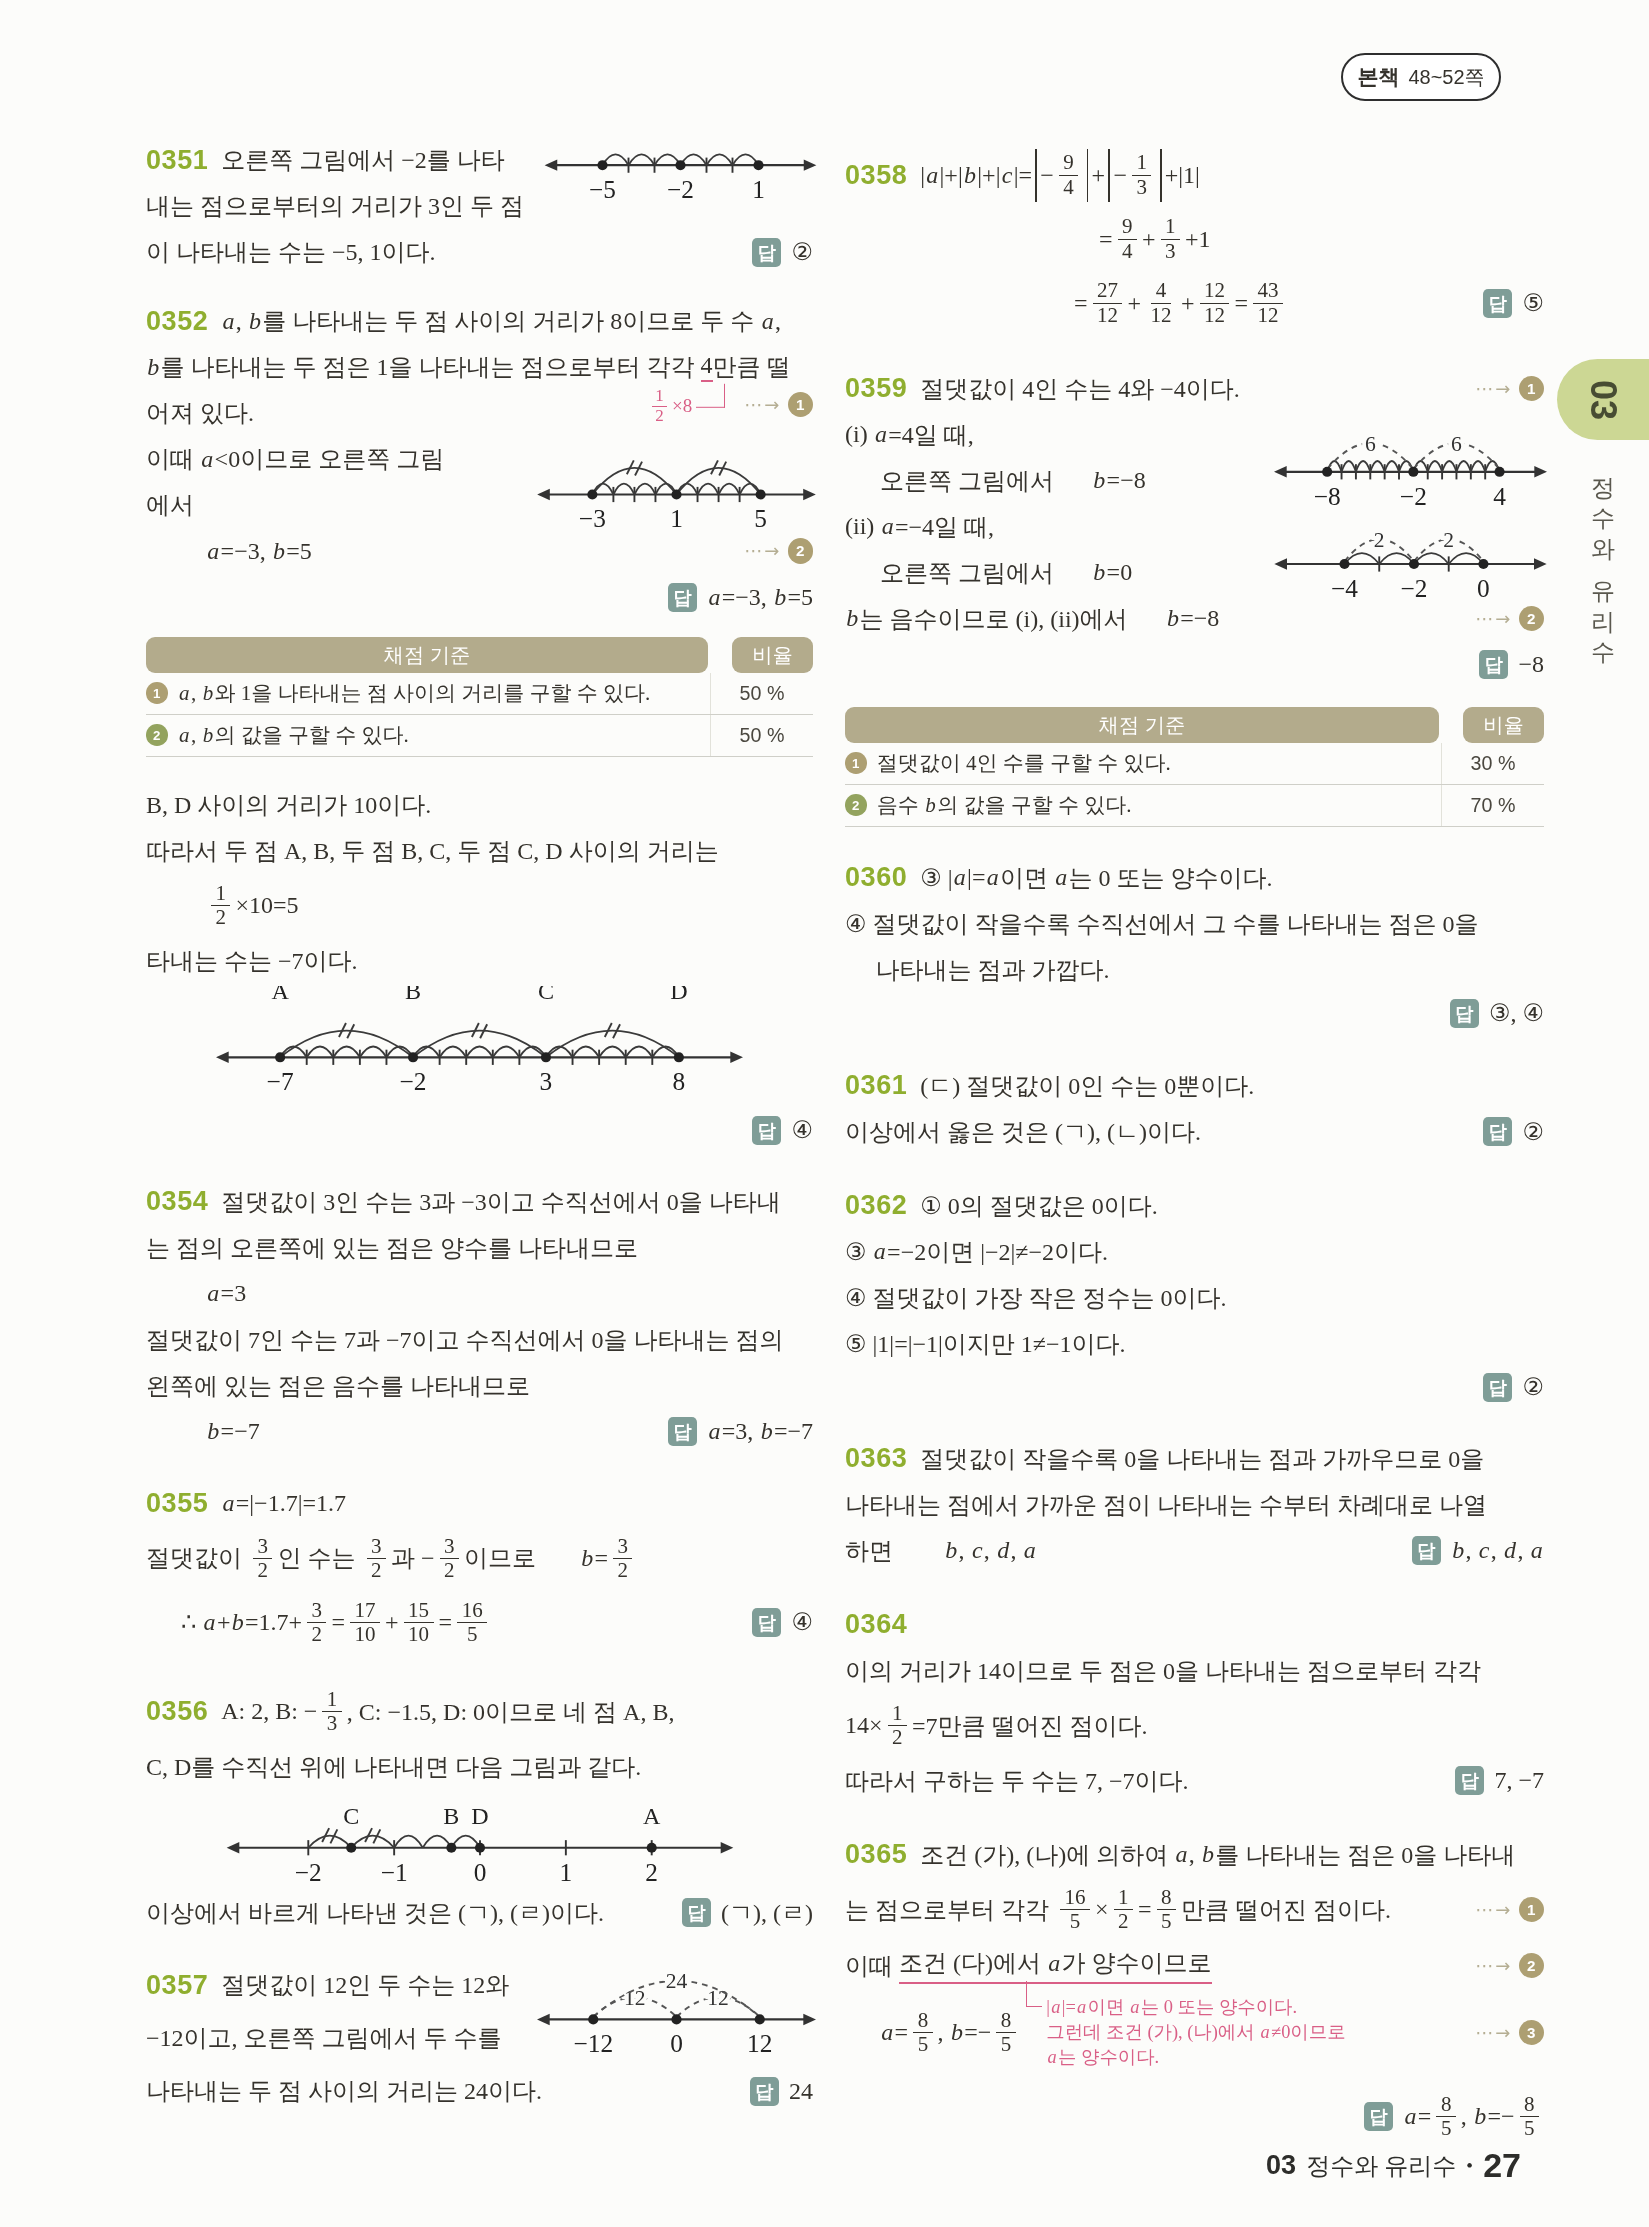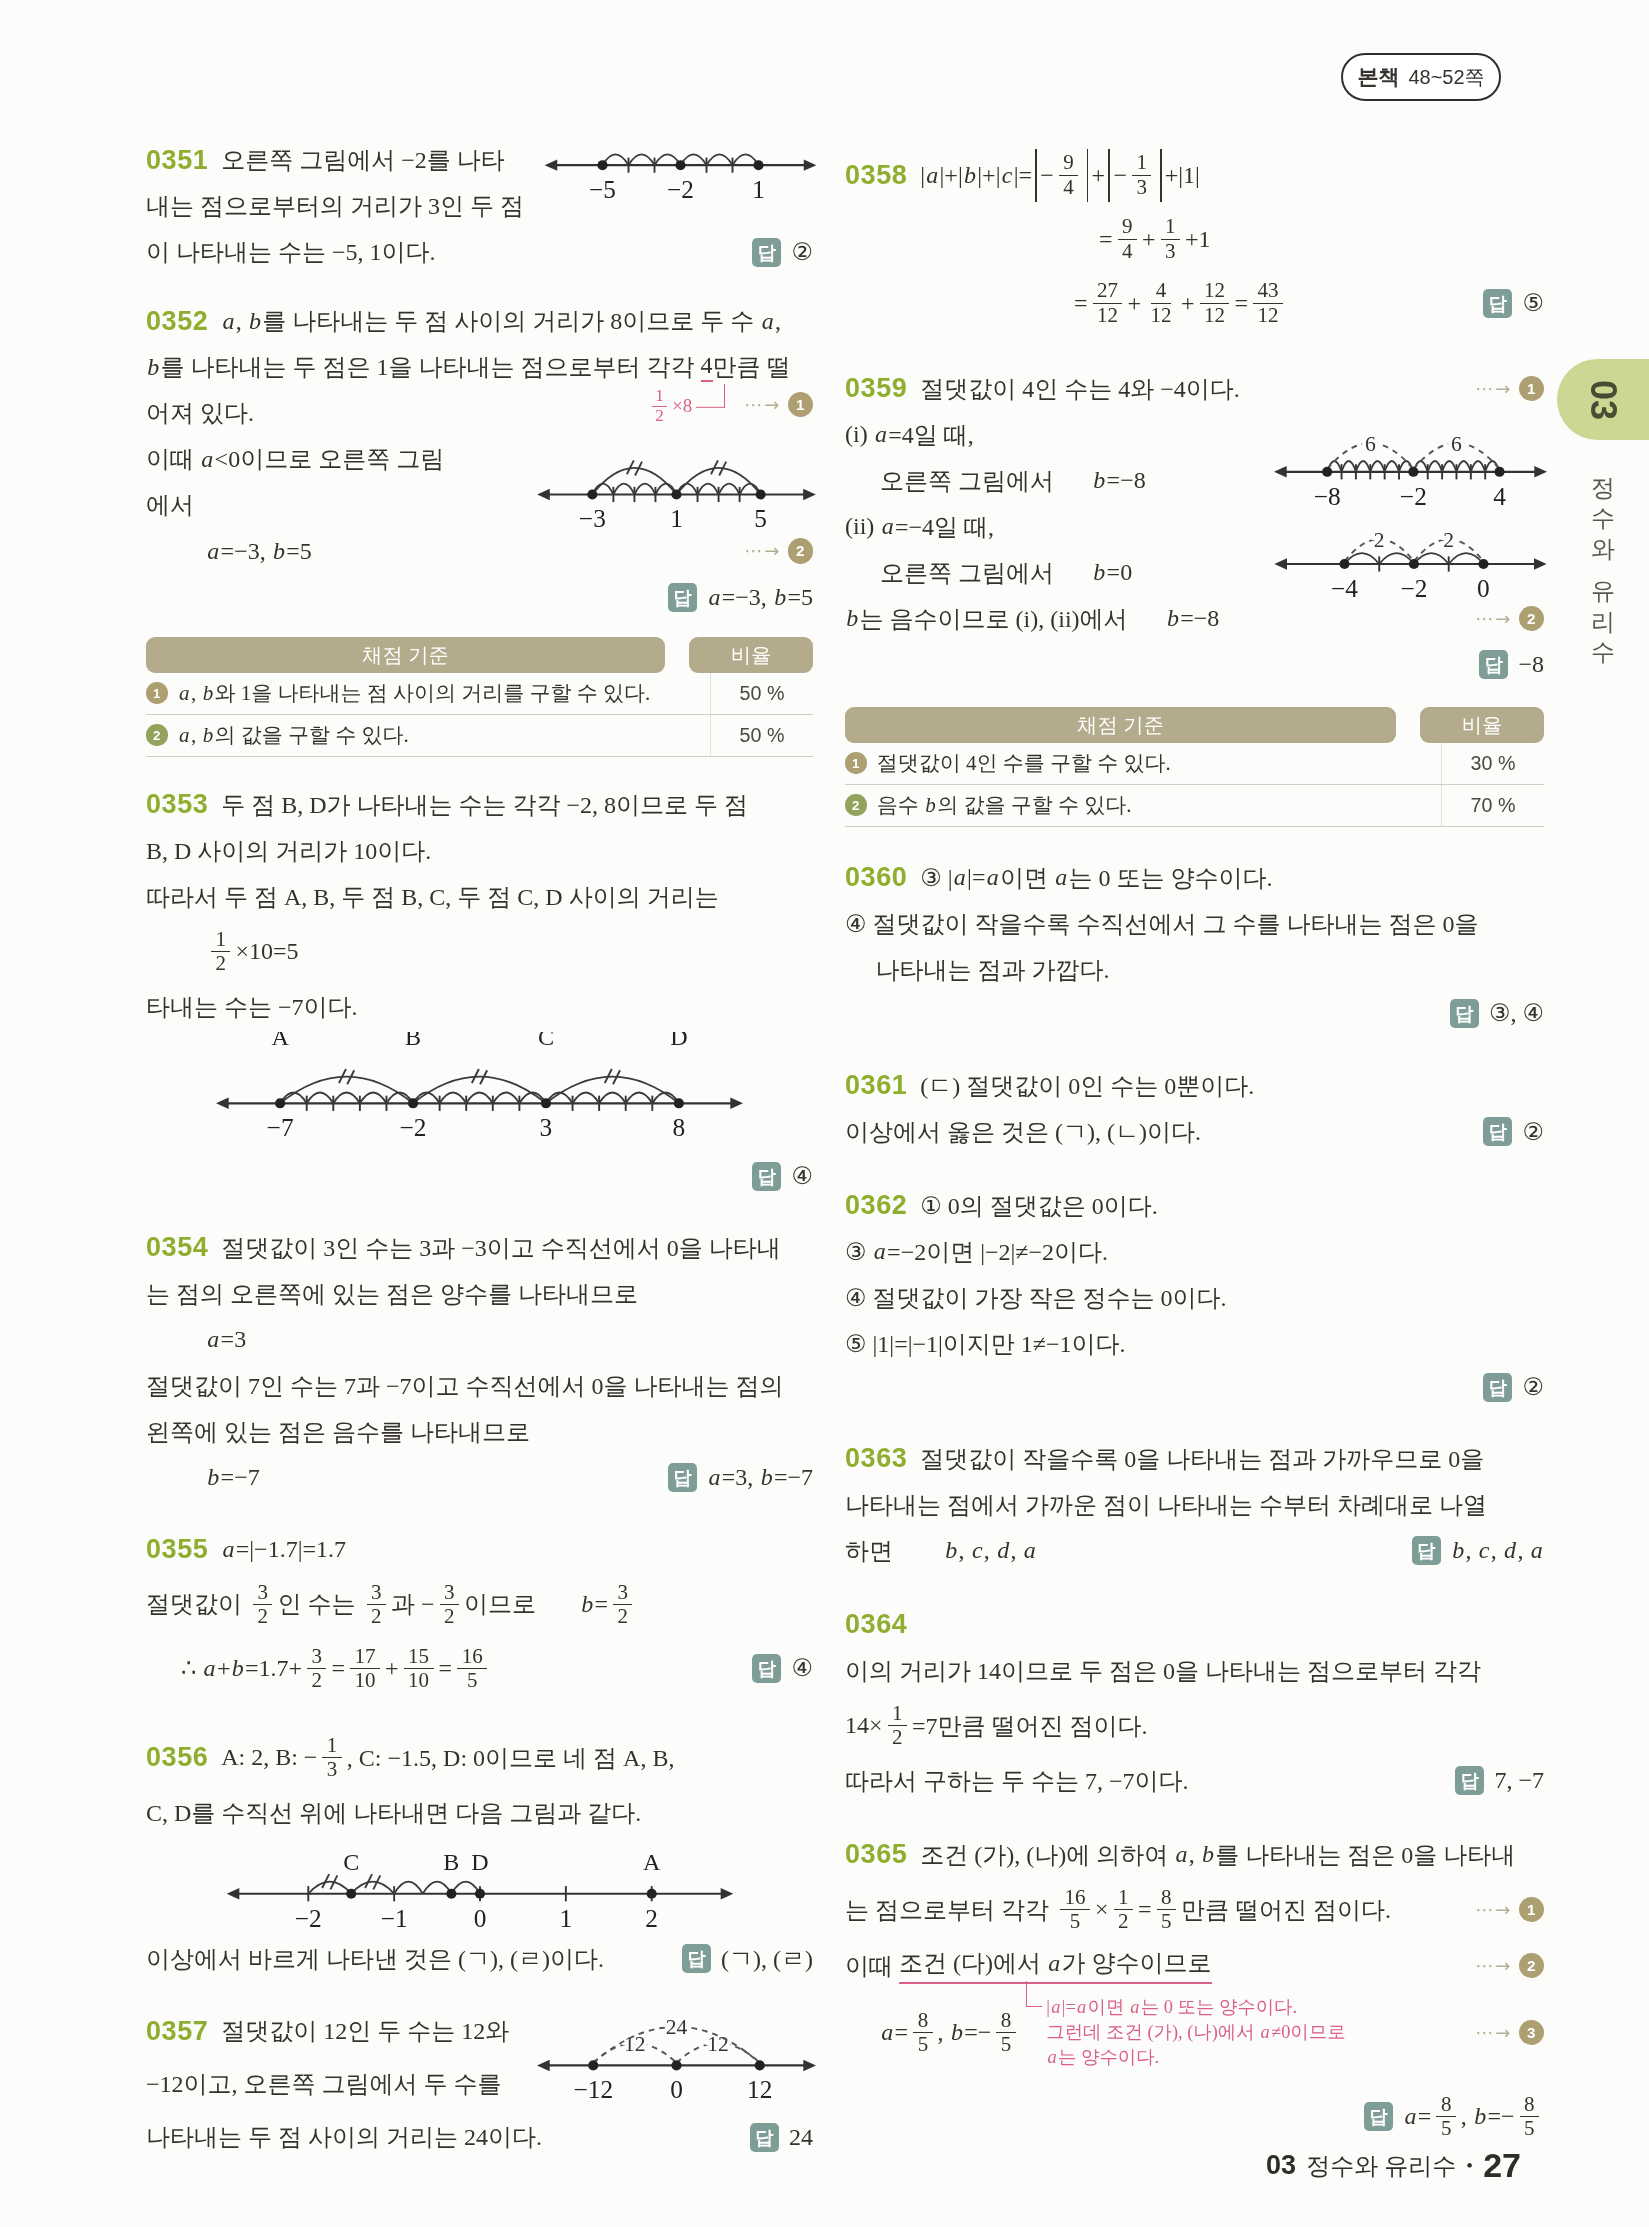--- a/index.html
+++ b/index.html
@@ -40,21 +40,21 @@
   .n352{position:absolute;left:501px;top:89px;display:flex;align-items:center;color:#d95f86;font-size:19px;}
   .n352 .frac .fn,.n352 .frac .fd{font-size:17px;padding:0 3.2px;}
   .elb{width:28px;height:23px;border-bottom:1.9px solid #d95f86;border-right:1.9px solid #d95f86;margin-left:3.8px;
        transform:translateY(-10.2px);}
   .m352{position:absolute;right:0;top:94px;}
   .gtable{font-size:21px;}
   .ghead{display:flex;gap:24px;}
   .gh{background:#b3ab8c;color:#fff;text-align:center;border-radius:9px;height:36px;line-height:36px;
       font-family:"Liberation Sans",sans-serif;font-size:20.3px;}
   .gh1{flex:1;}
-  .gh2{width:124px;}
+  .gh2{width:81px;}
   .grw{display:flex;align-items:center;border-bottom:1.6px solid #cfcfc8;min-height:41px;}
   .gtxt{flex:1;}
   .gpct{width:102px;align-self:stretch;display:flex;align-items:center;justify-content:center;
         border-left:1.3px solid #e2e2da;font-family:"Liberation Sans",sans-serif;font-size:19.7px;color:#4a473f;}
   .f359a{right:-2.5px;top:41px;}
   .f359b{right:-2.5px;top:141px;}
   .eqnote{display:flex;align-items:center;gap:16.5px;margin-top:5.1px;}
   .eqnote .mk{margin-left:auto;}
   .pn365{position:relative;color:#d95f86;font-size:18.4px;line-height:25.4px;margin-left:9px;}
   .pn365 .fm{font-size:18.4px;display:flex;}
@@ -268,26 +268,20 @@
             <span class="it">a</span>
             <span class="t">, </span>
             <span class="it">b</span>
             <span class="t">의 값을 구할 수 있다.</span>
           </span>
           <span class="gpct">50 %</span>
         </div>
     </div>
 
     <section class="prob" style="margin-top:25.4px">
-      <div class="ln">
-          <span class="pno">0353</span>
-          <span class="fm">
-            <span class="t">두 점 B, D가 나타내는 수는 각각 −2, 8이므로 두 점</span>
-          </span>
-        </div>
       <div class="ln">
           <span class="fm">
             <span class="t">B, D 사이의 거리가 10이다.</span>
           </span>
         </div>
       <div class="ln">
           <span class="fm">
             <span class="t">따라서 두 점 A, B, 두 점 B, C, 두 점 C, D 사이의 거리는</span>
           </span>
         </div>

